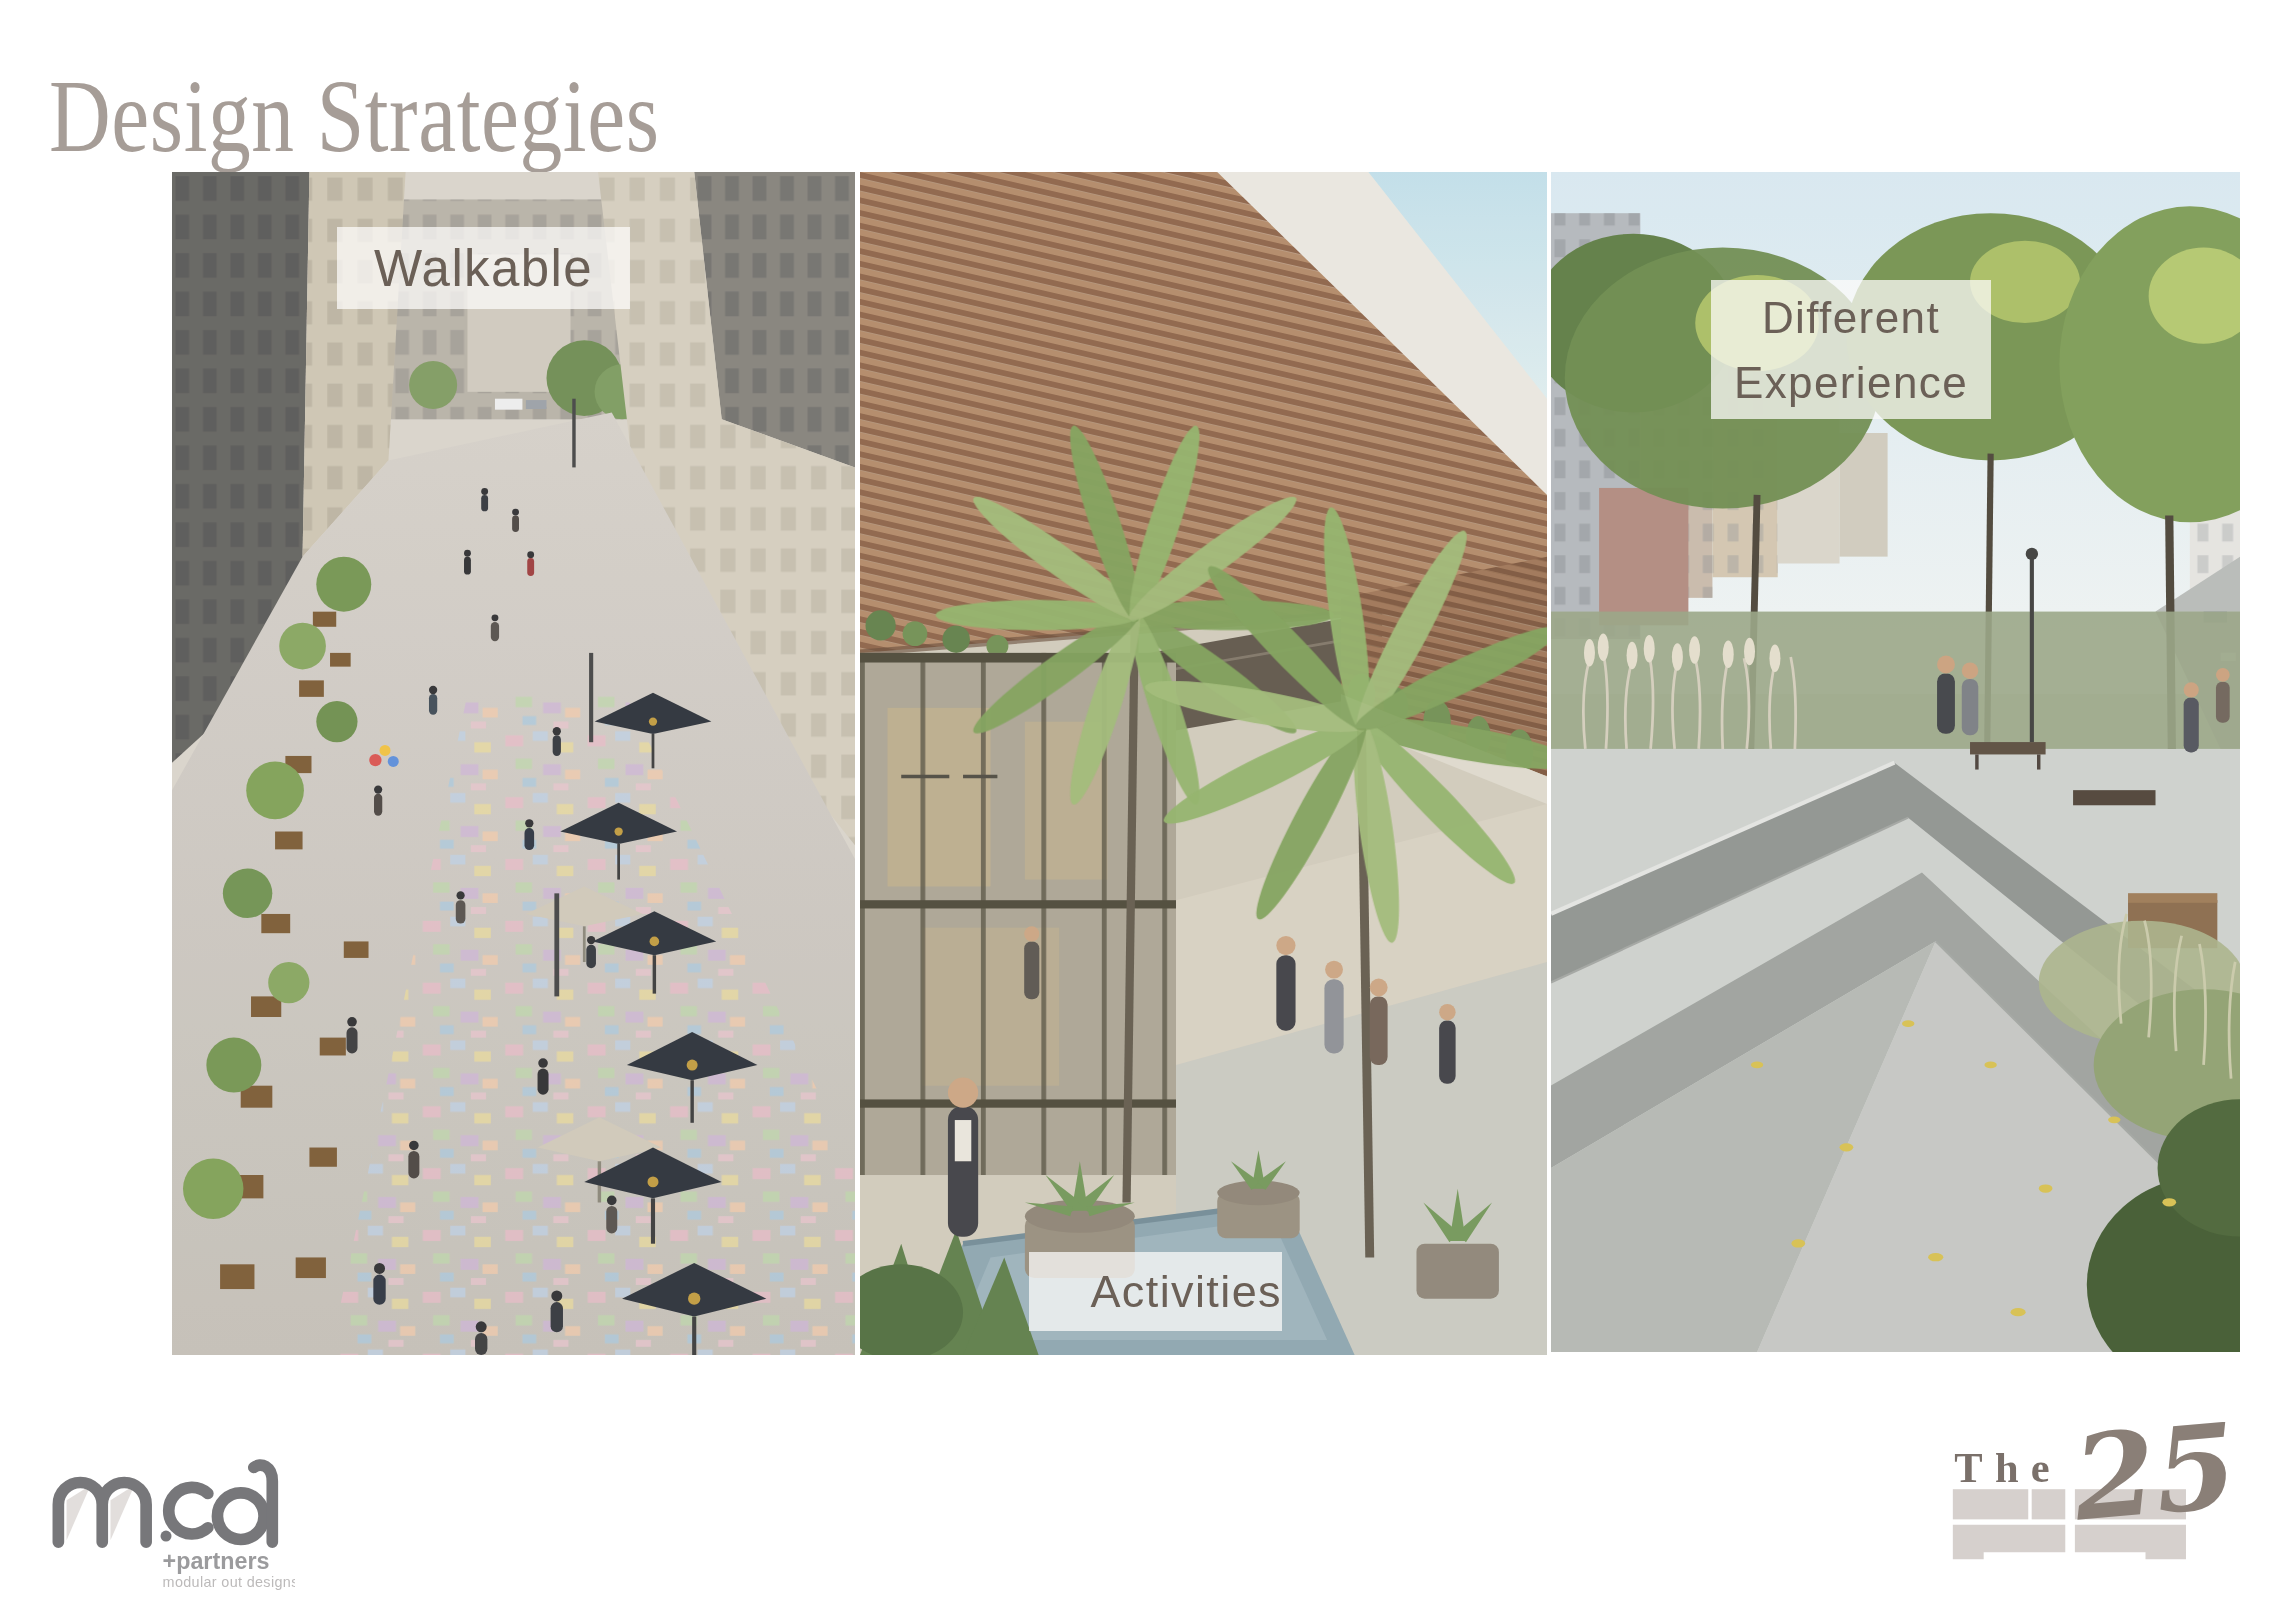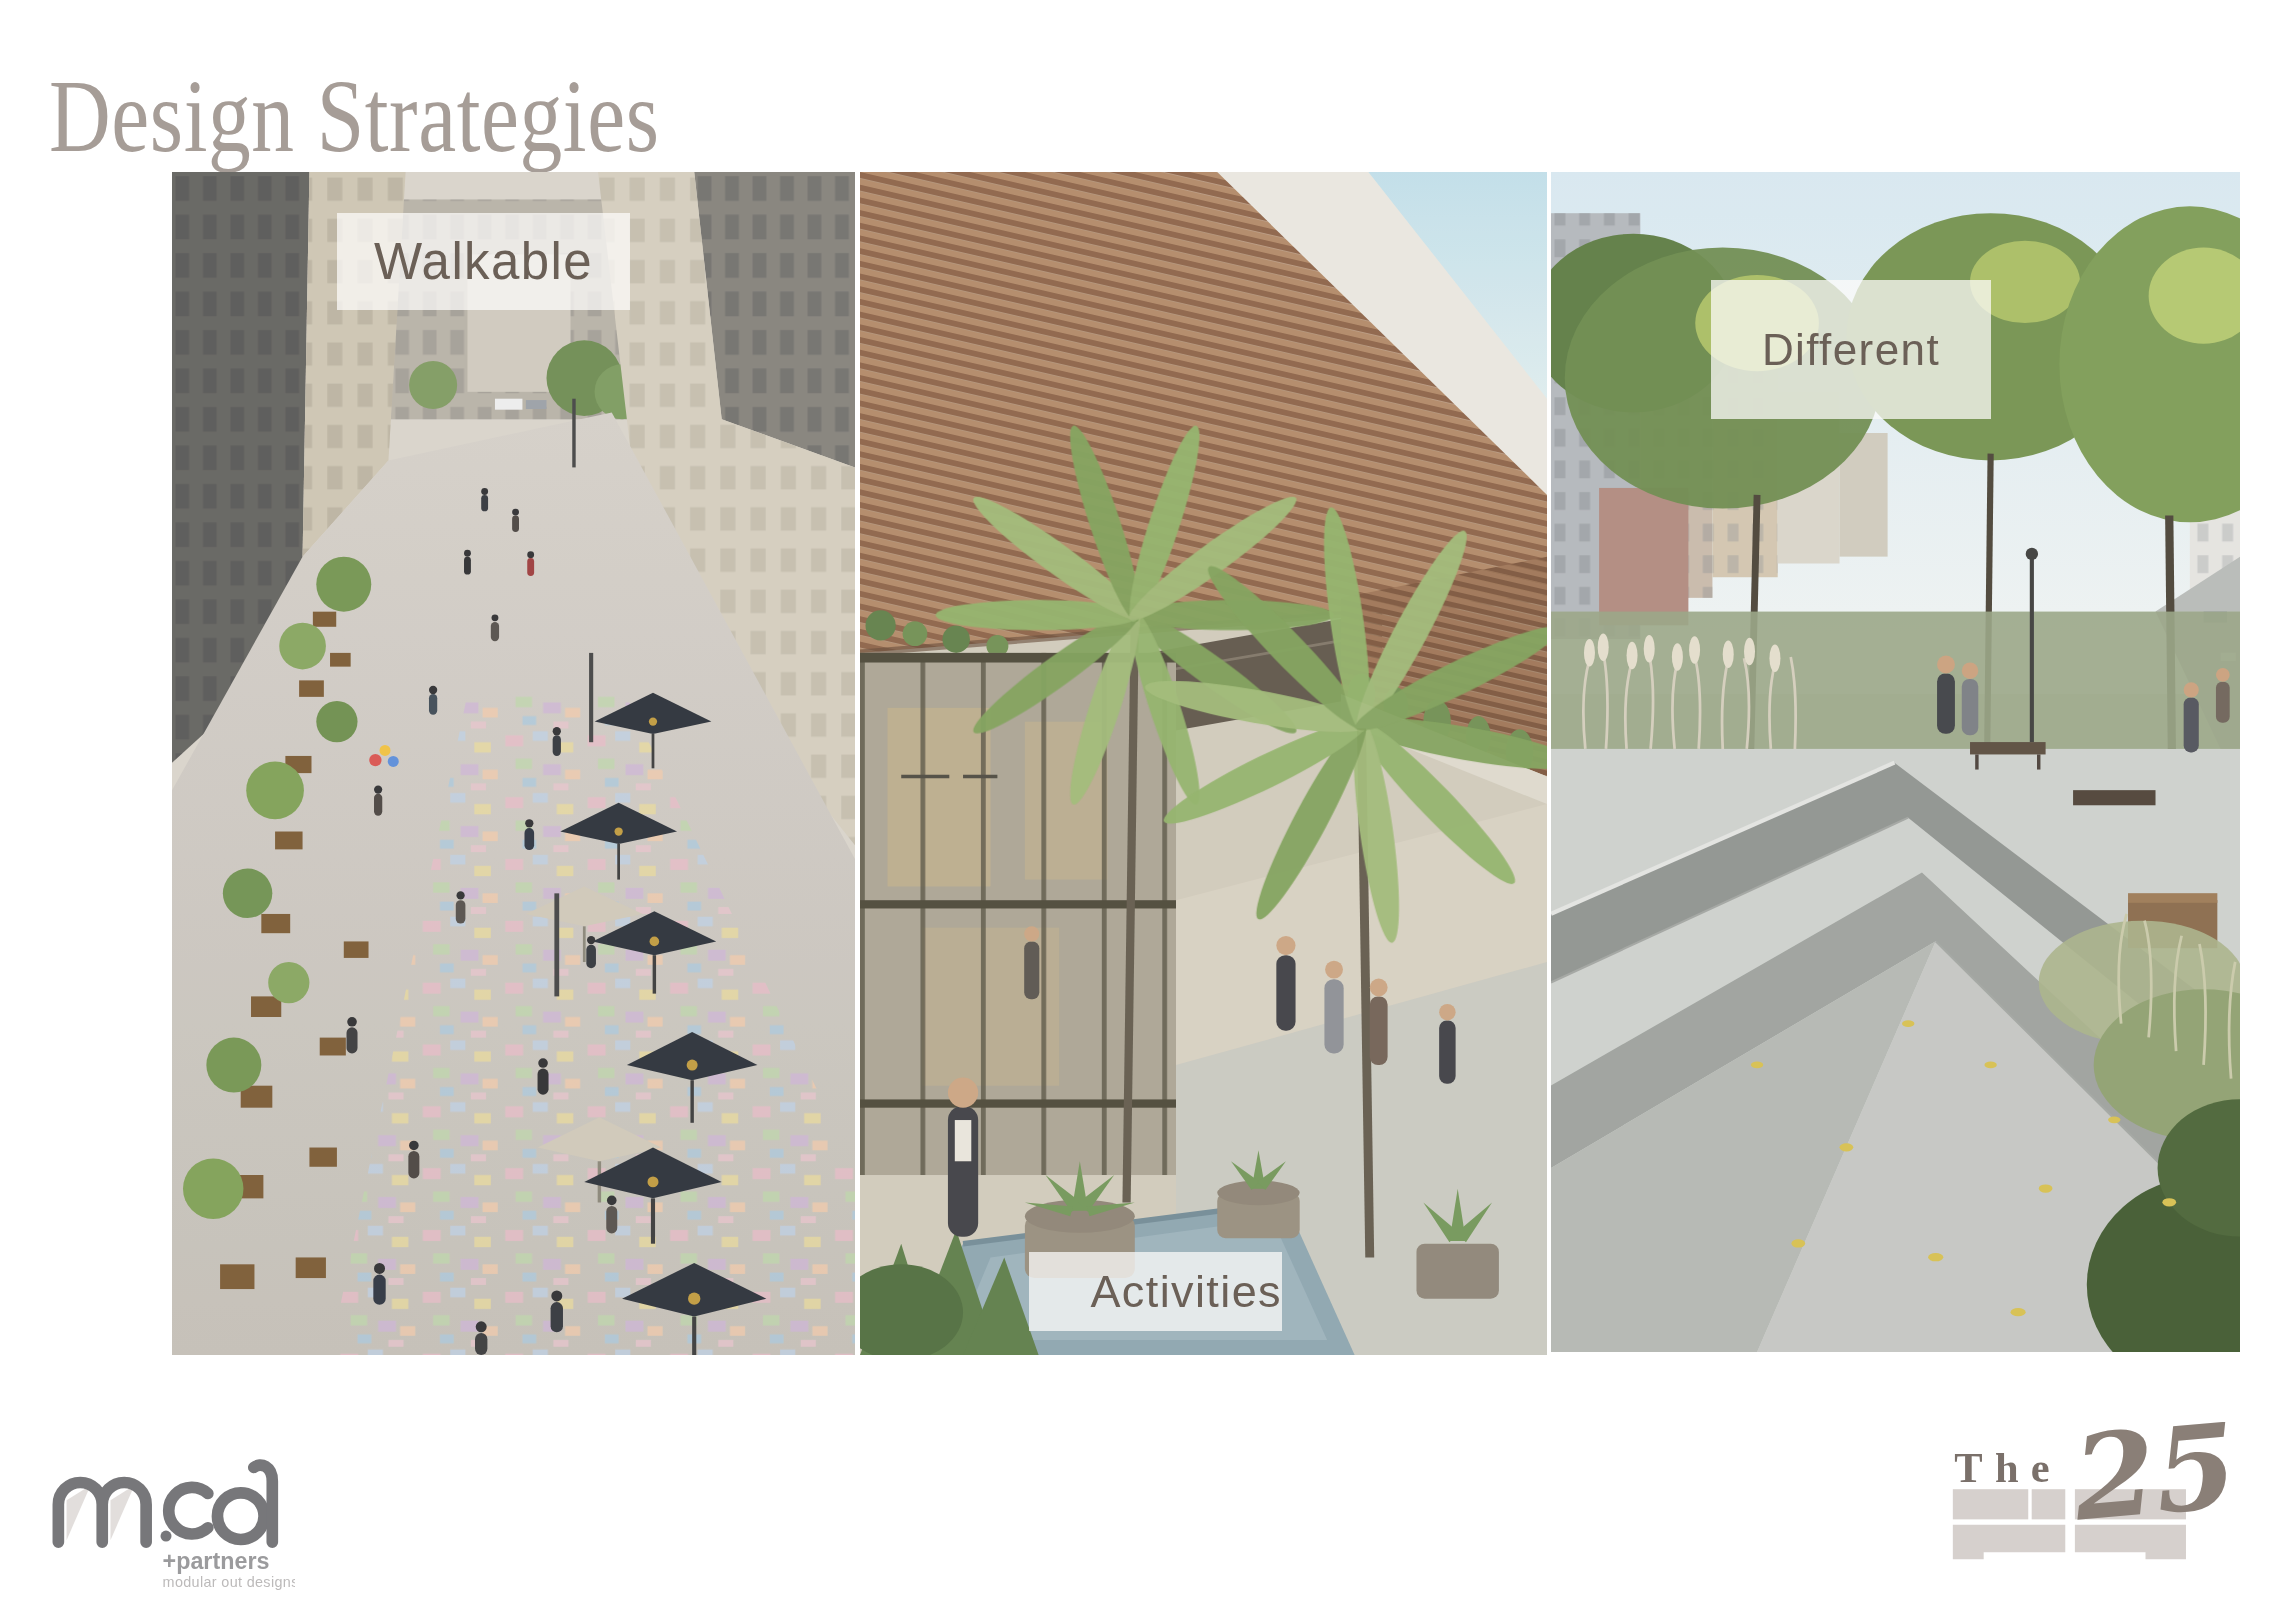--- a/index.html
+++ b/index.html
@@ -8,21 +8,21 @@
   .slide-title{position:absolute;left:49px;top:65px;font-family:"Liberation Serif",serif;
     font-size:103px;font-weight:400;color:#a69d97;letter-spacing:0.7px;white-space:nowrap;
     transform:scaleX(0.83);transform-origin:left top;line-height:1;}
   .panel{position:absolute;top:172px;overflow:hidden;background:#d8d3ca;}
   .panel svg{display:block;width:100%;height:100%;}
   #panel-walkable{left:172px;width:683px;height:1183px;}
   #panel-activities{left:860px;width:687px;height:1183px;}
   #panel-different{left:1551px;width:689px;height:1180px;}
   .photo-label{position:absolute;display:flex;flex-direction:column;align-items:center;justify-content:center;
     background:rgba(252,251,249,0.74);color:#6b6057;letter-spacing:1.4px;font-weight:400;}
-  #label-walkable{left:337px;top:213px;width:293px;height:97px;font-size:51px;justify-content:center;}
+  #label-walkable{left:337px;top:227px;width:293px;height:82px;font-size:51px;justify-content:center;}
   #label-activities{left:1029px;top:1252px;width:253px;height:79px;font-size:45px;align-items:flex-end;}
   #label-different{left:1711px;top:280px;width:280px;height:139px;font-size:44px;line-height:65px;}
   .logo{position:absolute;}
   #mcd-logo{left:48px;top:1451px;width:247px;height:144px;}
   #the25-logo{left:1938px;top:1422px;width:330px;height:192px;font-weight:bold;}
 </style>
 </head>
 <body>
 
 <div id="stage">
@@ -518,20 +518,21 @@
   </div>
 
   <div class="photo-label" id="label-walkable">
     <span>Walkable</span>
   </div>
   <div class="photo-label" id="label-activities">
     <span>Activities</span>
   </div>
   <div class="photo-label" id="label-different">
     <span>Different</span>
+    <span>Experience</span>
   </div>
 
   <div class="logo" id="mcd-logo">
     <svg viewBox="0 0 360 210" width="247" height="144" aria-hidden="true">
       <g>
         <polygon points="27,130 27,72 62,50" fill="#e2dedc"></polygon>
         <polygon points="91,130 91,72 126,50" fill="#e2dedc"></polygon>
         <path d="M15,133 V78 A32,32 0 0 1 79,78 V133 M79,78 A32,32 0 0 1 143,78 V133" fill="none" stroke="#77777a" stroke-width="17" stroke-linecap="round"></path>
         <circle cx="172" cy="124" r="8" fill="#77777a"></circle>
         <path d="M233,62 A34,34 0 1 0 233,112" fill="none" stroke="#77777a" stroke-width="17" stroke-linecap="round"></path>

